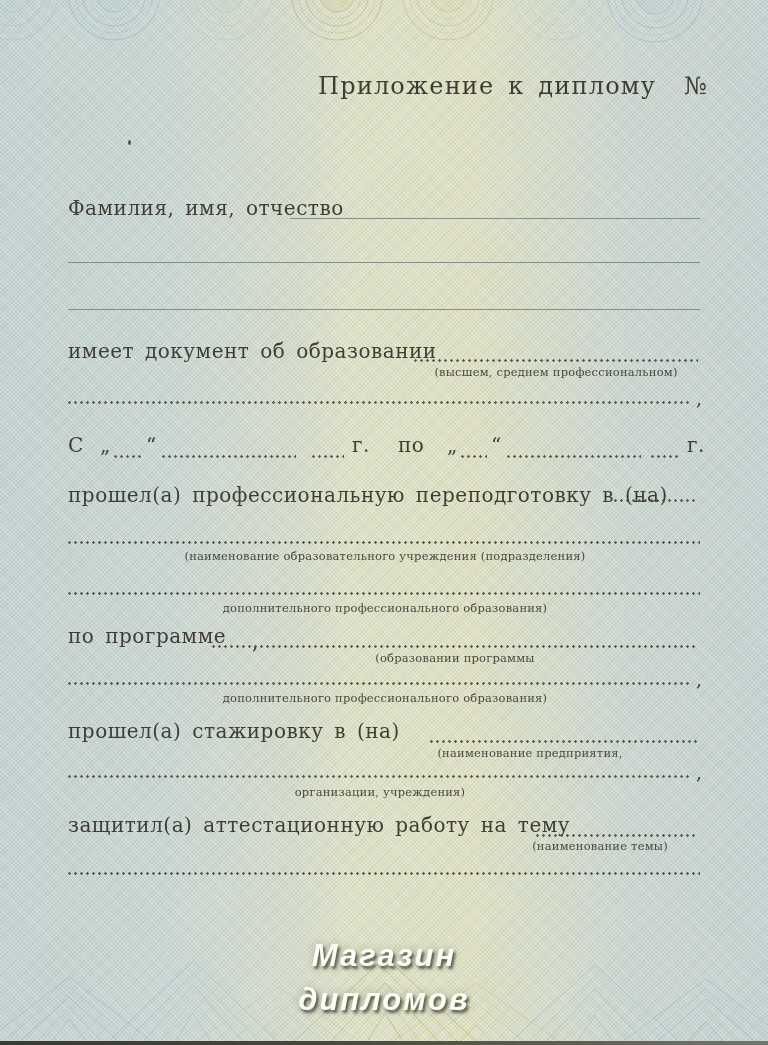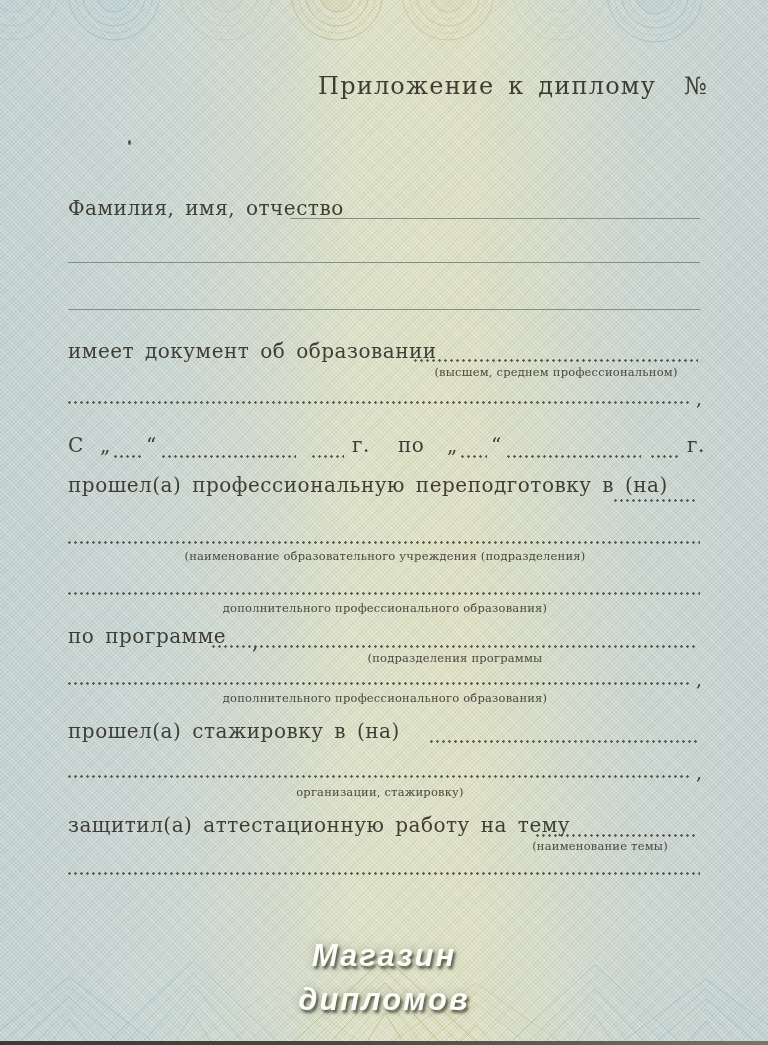--- a/index.html
+++ b/index.html
@@ -115,40 +115,41 @@
   <div class="dotline" style="left:312px; top:455px; width:32px;"></div>
   <span class="label" style="left:352px; top:433px;">г.</span>
   <span class="label" style="left:398px; top:433px;">по</span>
   <span class="label" style="left:447px; top:433px;">„</span>
   <div class="dotline" style="left:461px; top:455px; width:26px;"></div>
   <span class="label" style="left:491px; top:433px;">“</span>
   <div class="dotline" style="left:507px; top:455px; width:134px;"></div>
   <div class="dotline" style="left:651px; top:455px; width:28px;"></div>
   <span class="label" style="left:687px; top:433px;">г.</span>
 
-  <span class="label" style="left:68px; top:473px;text-align:center;">прошел(а) профессиональную переподготовку в (на)</span>
+  <span class="label" style="left:68px; top:483px;text-align:center;">прошел(а) профессиональную переподготовку в (на)</span>
   <div class="dotline" style="left:614px; top:499px; width:84px;"></div>
   <div class="dotline" style="left:68px; top:541px; width:632px;"></div>
   <span class="caption" style="left:150px; top:549px; width:470px;text-align:center;">(наименование образовательного учреждения (подразделения)</span>
   <div class="dotline" style="left:68px; top:592px; width:632px;"></div>
   <span class="caption" style="left:150px; top:601px; width:470px;">дополнительного профессионального образования)</span>
 
   <span class="label" style="left:68px; top:624px;">по программе</span>
   <div class="dotline" style="left:212px; top:645px; width:486px;"></div>
   <span class="punct" style="left:252px; top:631px;">,</span>
-  <span class="caption" style="left:300px; top:651px; width:310px;">(подразделения программы</span>
+  <span class="caption" style="left:300px; top:651px; width:310px;">(образовании программы</span>
   <div class="dotline" style="left:68px; top:682px; width:624px;"></div>
   <span class="punct" style="left:696px; top:668px;">,</span>
   <span class="caption" style="left:150px; top:691px; width:470px;">дополнительного профессионального образования)</span>
 
   <span class="label" style="left:68px; top:719px;">прошел(а) стажировку в (на)</span>
   <div class="dotline" style="left:430px; top:740px; width:268px;"></div>
+  <span class="caption" style="left:390px; top:746px; width:280px;">(наименование предприятия,</span>
   <div class="dotline" style="left:68px; top:775px; width:624px;"></div>
   <span class="punct" style="left:696px; top:761px;">,</span>
-  <span class="caption" style="left:215px; top:785px; width:330px;">организации, стажировку)</span>
+  <span class="caption" style="left:215px; top:785px; width:330px;">организации, учреждения)</span>
 
   <span class="label" style="left:68px; top:813px;text-align:center;">защитил(а) аттестационную работу на тему</span>
   <div class="dotline" style="left:536px; top:834px; width:162px;"></div>
   <span class="caption" style="left:470px; top:839px; width:260px;">(наименование темы)</span>
   <div class="dotline" style="left:68px; top:872px; width:632px;"></div>
 
   <svg class="gdec g-bottom" width="768" height="92" viewBox="0 0 768 92">
     <g fill="none" stroke-width="1">
       <g transform="translate(69,0)" stroke="#88b4d4" opacity="0.55">
         <path d="M-88,92 L0,24 L88,92"></path>

